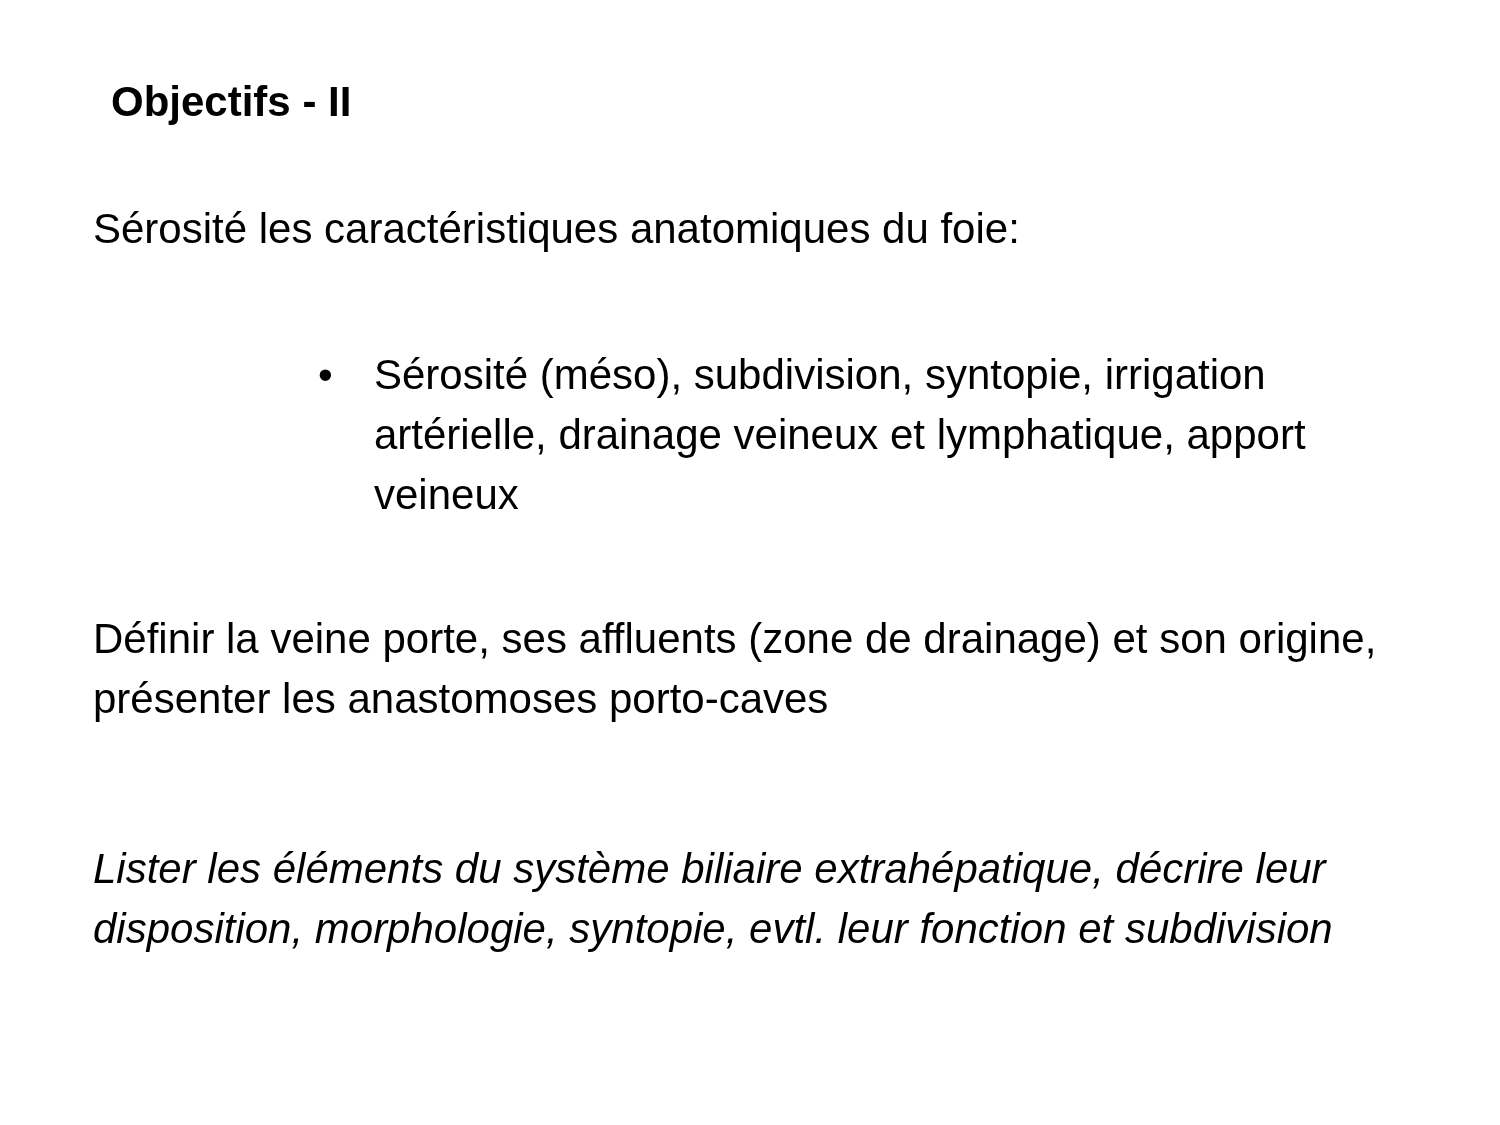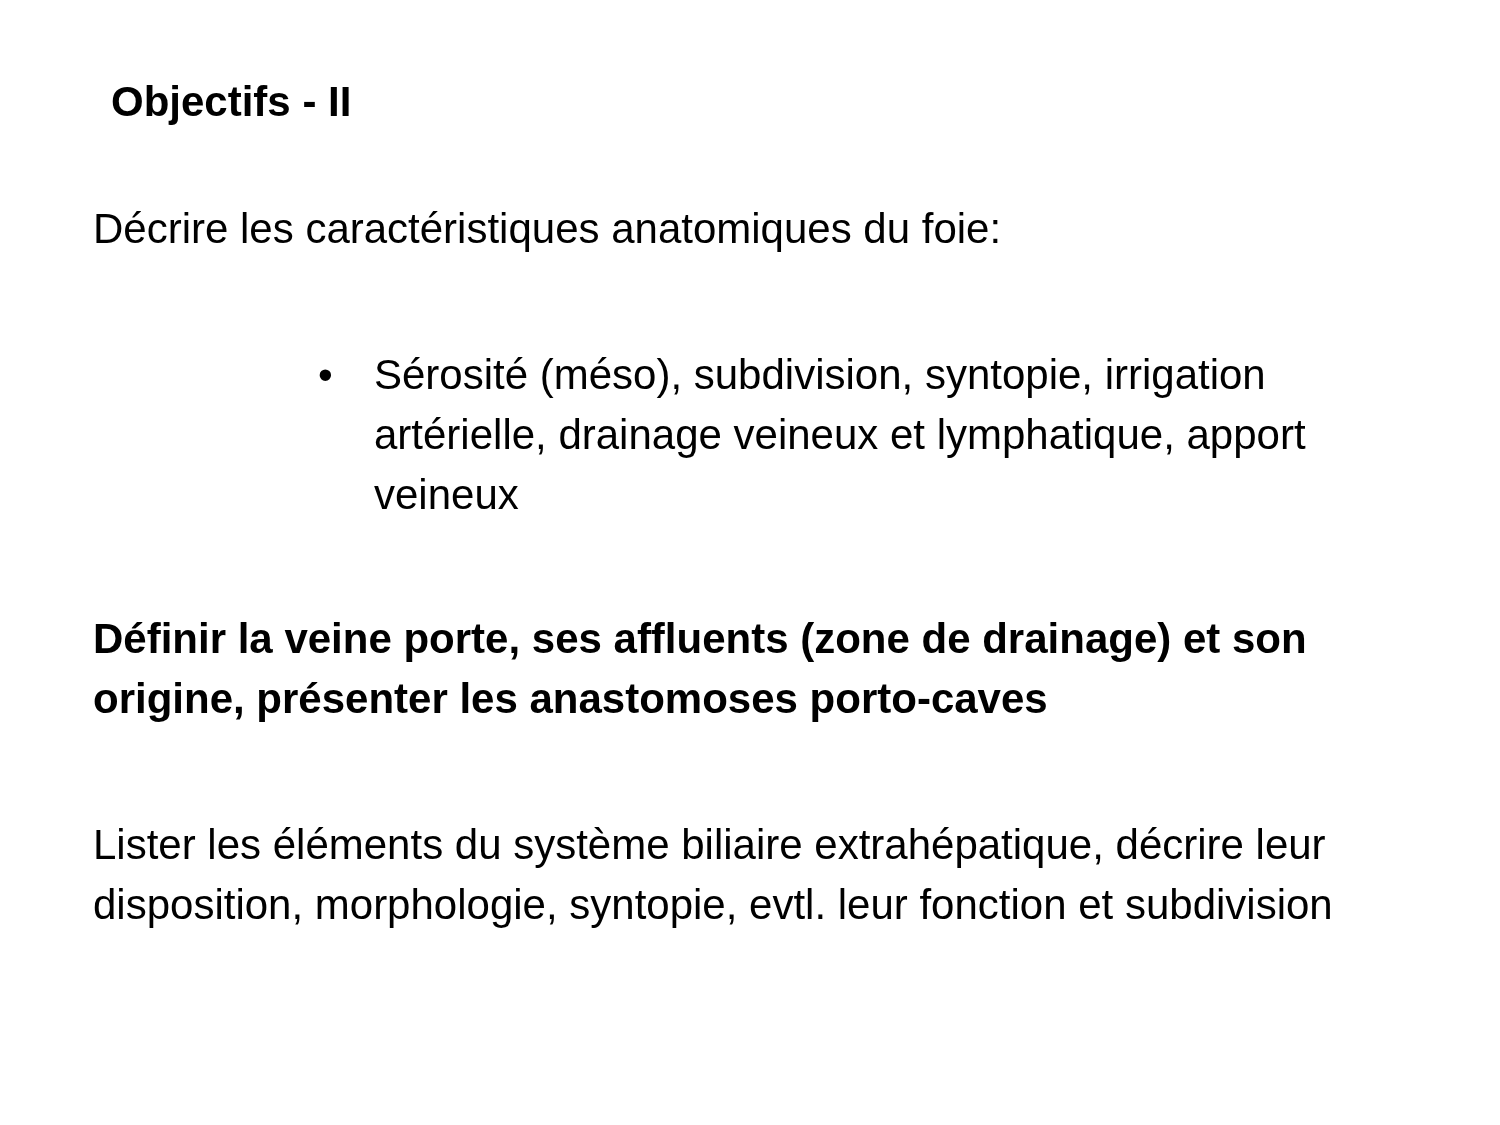--- a/index.html
+++ b/index.html
@@ -26,22 +26,22 @@
     }
     .para {
       position: absolute;
       left: 93px;
       width: 1320px;
       font-size: 42px;
       line-height: 60px;
       margin: 0;
     }
     .p1 { top: 199px; }
-    .p2 { top: 609px; font-weight: bold; }
-    .p3 { top: 815px; }
+    .p2 { top: 609px; }
+    .p3 { top: 839px; font-style: italic; }
     .bullet-item {
       position: absolute;
       left: 318px;
       top: 345px;
       width: 1000px;
       font-size: 42px;
       line-height: 60px;
       display: flex;
     }
     .bullet-glyph {
@@ -50,21 +50,21 @@
     }
     .bullet-text {
       flex: 1;
     }
   </style>
 </head>
 <body>
 
 <h1 class="slide-title">Objectifs - II</h1>
 
-<p class="para p1">Décrire les caractéristiques anatomiques du foie:</p>
+<p class="para p1">Sérosité les caractéristiques anatomiques du foie:</p>
 
 <div class="bullet-item">
   <span class="bullet-glyph">•</span>
   <span class="bullet-text">Sérosité (méso), subdivision, syntopie, irrigation artérielle, drainage veineux et lymphatique, apport veineux</span>
 </div>
 
 <p class="para p2">Définir la veine porte, ses affluents (zone de drainage) et son origine, présenter les anastomoses porto-caves</p>
 
 <p class="para p3">Lister les éléments du système biliaire extrahépatique, décrire leur disposition, morphologie, syntopie, evtl. leur fonction et subdivision</p>
 

